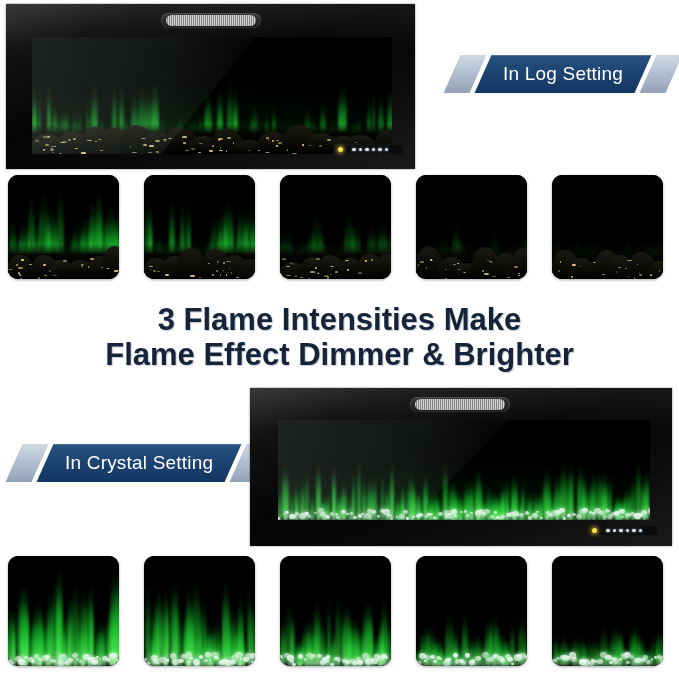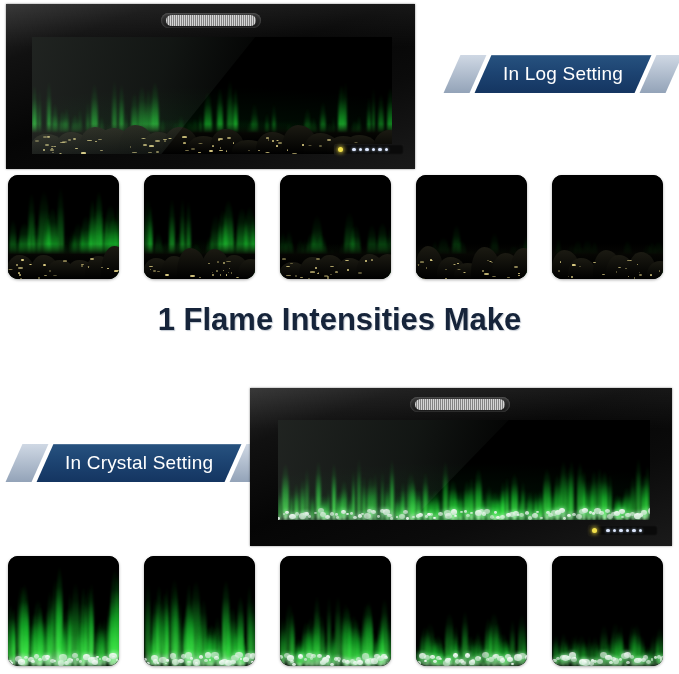--- a/index.html
+++ b/index.html
@@ -547,21 +547,22 @@
         <div class="spark" style="left: 76.1503%; bottom: 38.715%; width: 1.11723px; height: 1.29658px; opacity: 0.749648;"></div>
         <div class="spark" style="left: 14.3577%; bottom: 6.6104%; width: 1.34313px; height: 0.960219px; opacity: 0.35731;"></div>
         <div class="spark" style="left: 67.9518%; bottom: 51.9268%; width: 3.19074px; height: 0.843164px; opacity: 0.594025;"></div>
         <div class="spark" style="left: 78.2025%; bottom: 9.50262%; width: 3.07943px; height: 1.71986px; opacity: 0.539961;"></div>
         <div class="spark" style="left: 5.71331%; bottom: 20.4796%; width: 1.91655px; height: 2.18471px; opacity: 0.378846;"></div>
       </div>
     </div>
   </div>
 
 <div class="headline" style="top:303px;">
-  <div class="l1">1 Flame Intensities Make</div>
+  <div class="l1">3 Flame Intensities Make</div>
+  <div class="l2">Flame Effect Dimmer &amp; Brighter</div>
 </div>
 
 <div class="ribbon" style="left:14px;top:444px;">
   <div class="cap left"></div>
   <div class="body">
     <span>In Crystal Setting</span>
   </div>
   <div class="cap right"></div>
 </div>
 

